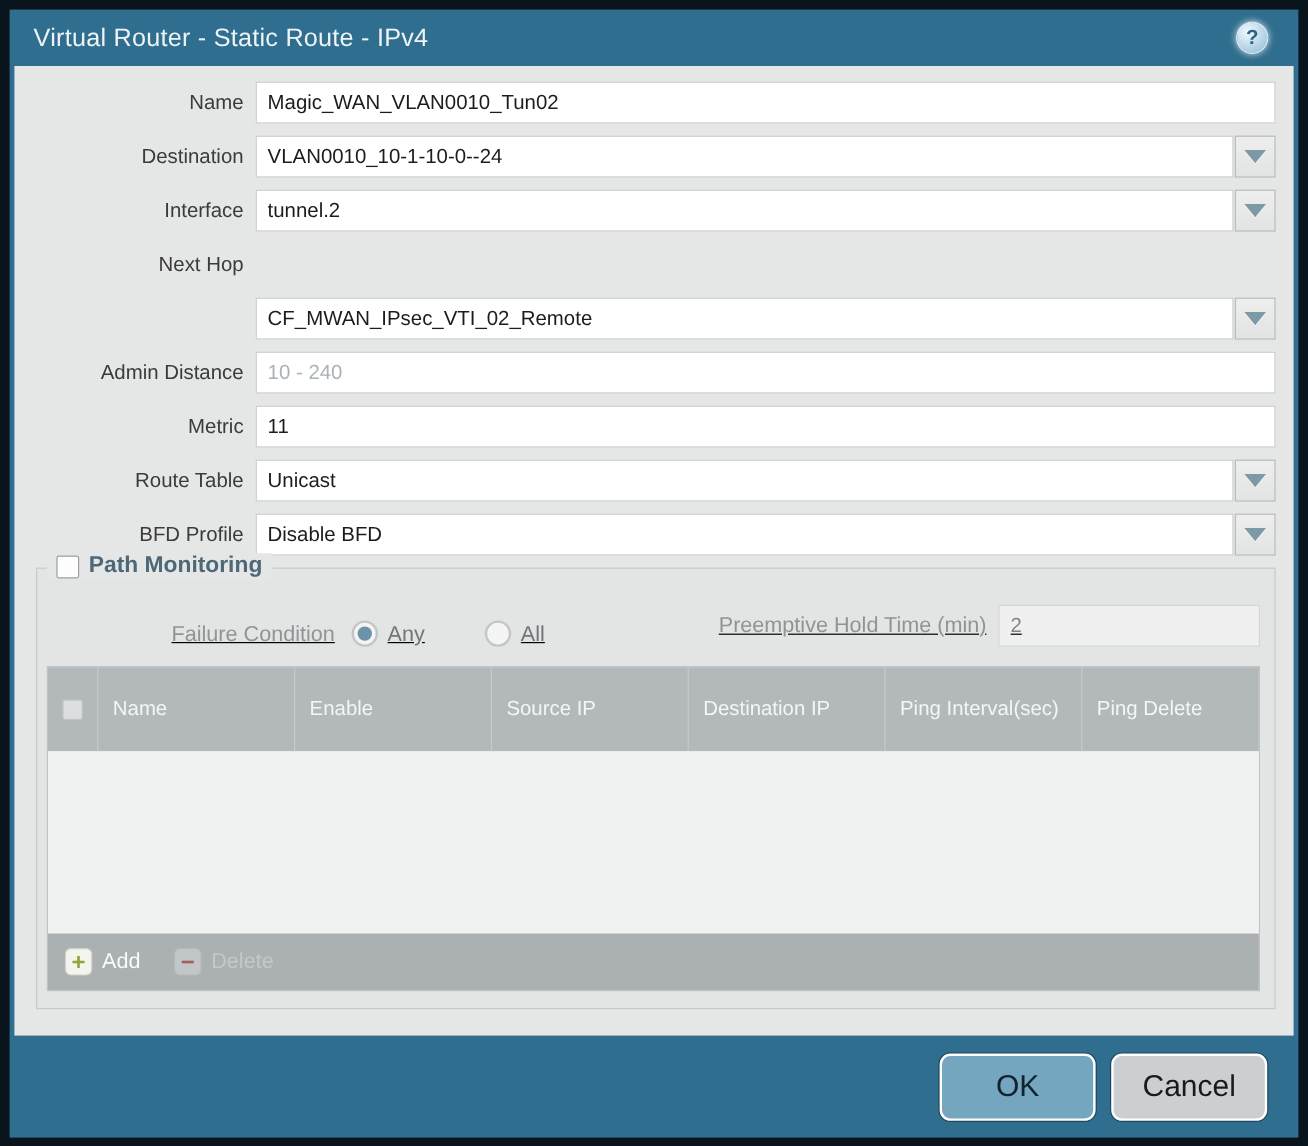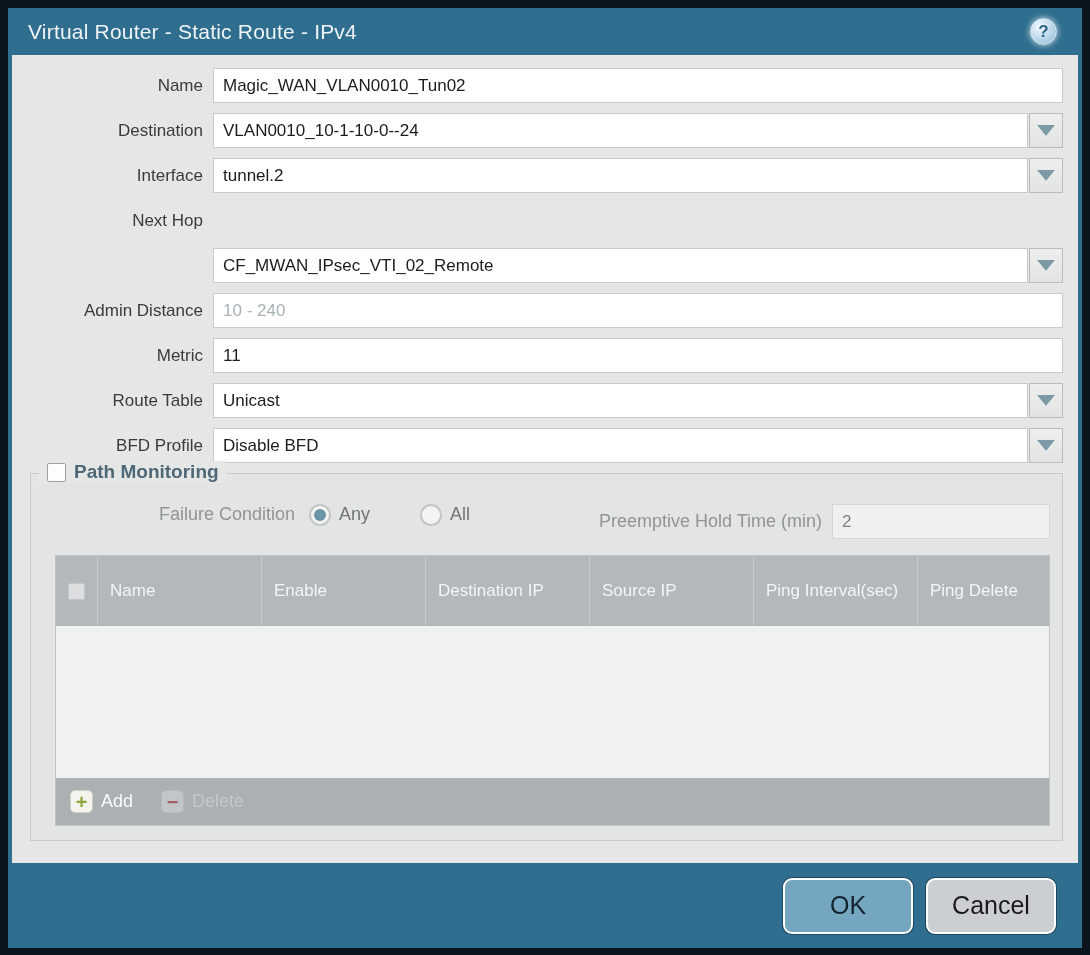--- a/index.html
+++ b/index.html
@@ -55,32 +55,32 @@
   }
   .tri {
     width:0; height:0;
     border-left:9px solid transparent; border-right:9px solid transparent;
     border-top:11px solid #7e99a6;
     filter: drop-shadow(0 1px 0 rgba(255,255,255,0.6));
   }
   
   .pm-fieldset {
     border:1px solid #c8caca; margin:4px 15px 0 18px;
-    padding:16px 12px 14px 24px; position:relative; background:#e3e4e4;
+    padding:16px 12px 14px 8px; position:relative; background:#e3e4e4;
   }
   .pm-legend {
     position:absolute; top:-13px; left:8px; background:#e5e6e6;
     padding:0 8px; display:flex; align-items:center; gap:8px;
   }
   .pm-checkbox {
     width:19px; height:19px; background:#fdfdfd; border:1px solid #9aa0a3;
     border-radius:2px; cursor:pointer;
   }
   .pm-title { font-size:19px; font-weight:bold; color:#4e6877; }
-  .fc-row { display:flex; align-items:flex-start; height:35px; margin:14px 0 16px 0; }
+  .fc-row { display:flex; align-items:flex-end; height:35px; margin:14px 0 16px 0;text-decoration:underline; }
   .fc-label {
     width:250px; text-align:right; padding-right:10px;
     font-size:18px; color:#8f9496; white-space:nowrap;
   }
   .radio {
     width:22px; height:22px; border-radius:50%; background:#f4f4f4;
     border:2px solid #c3c6c8; display:inline-flex; align-items:center;
     justify-content:center; margin:0 8px 0 4px; cursor:pointer;
   }
   .radio .dot { width:12px; height:12px; border-radius:50%; background:transparent; }
@@ -245,22 +245,22 @@
           </span>
         </div>
 
         <div class="pm-table">
           <div class="thead">
             <div class="th th-check">
               <span class="tbl-checkbox"></span>
             </div>
             <div class="th th-name">Name</div>
             <div class="th th-enable">Enable</div>
+            <div class="th th-src">Source IP</div>
             <div class="th th-dst">Destination IP</div>
-            <div class="th th-src">Source IP</div>
             <div class="th th-ping">Ping Interval(sec)</div>
             <div class="th th-count">Ping Delete</div>
           </div>
           <div class="tbody"></div>
           <div class="tbl-toolbar">
             <span class="tool-btn">
               <span class="tool-icon add-icon">+</span>
               <span class="tool-label">Add</span>
             </span>
             <span class="tool-btn disabled">

